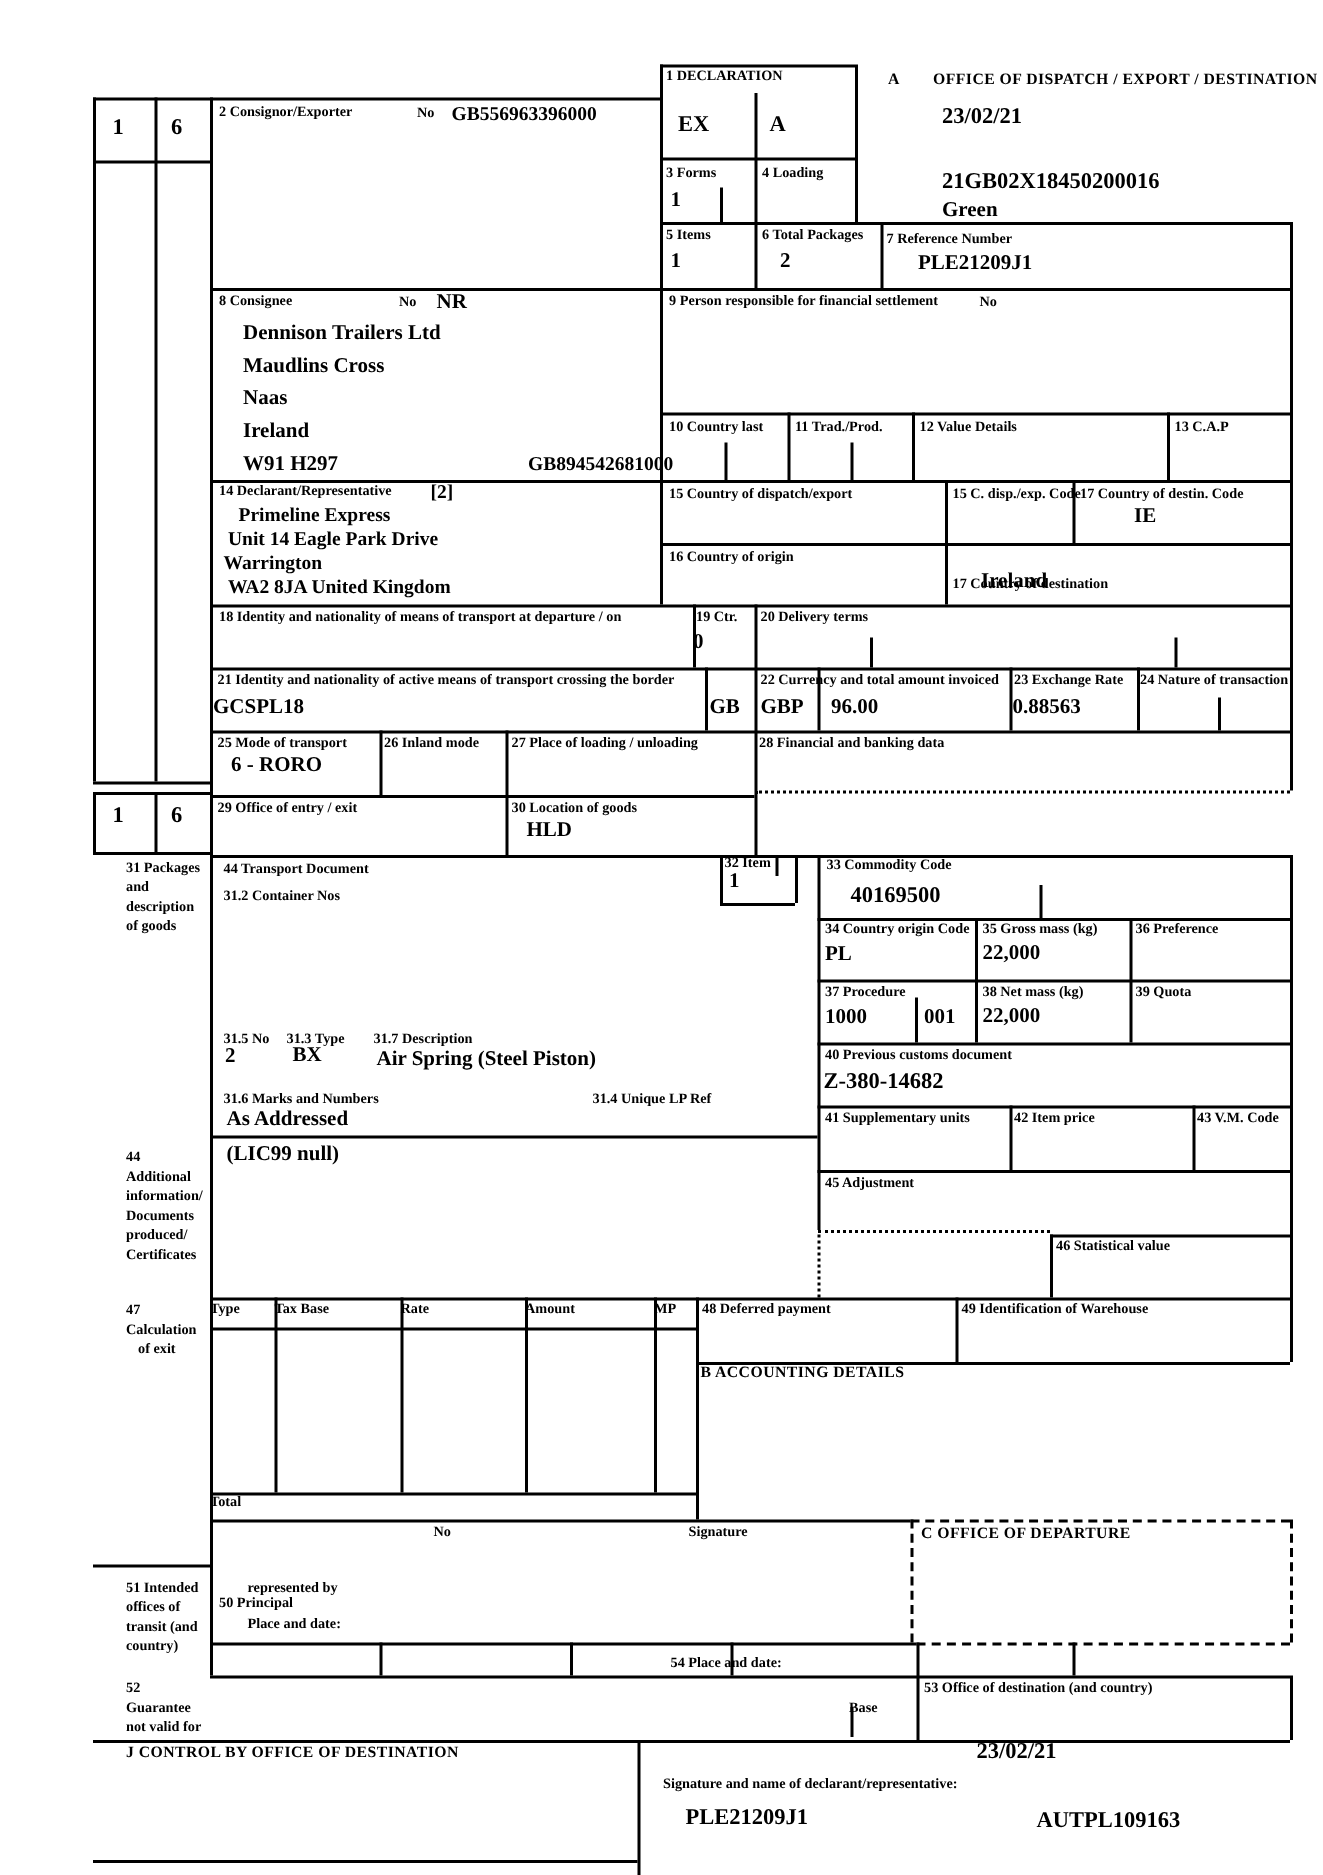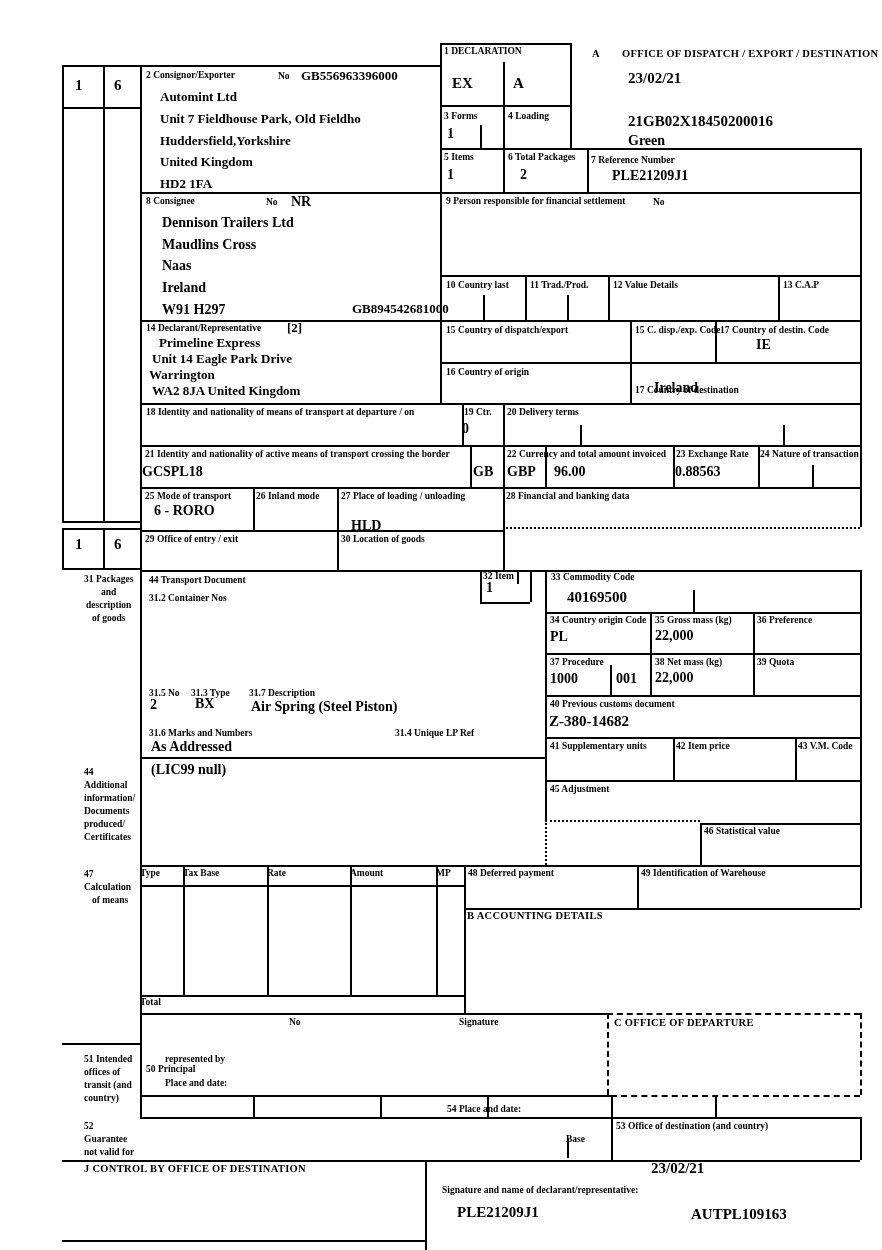--- a/index.html
+++ b/index.html
@@ -149,27 +149,20 @@
   <span class="t lb" style="left:444px;top:152px;">5 Items</span>
   <span class="t v" style="left:447px;top:167px;">1</span>
   <span class="t lb" style="left:508px;top:152px;">6 Total Packages</span>
   <span class="t v" style="left:520px;top:167px;">2</span>
   <span class="t lb" style="left:591px;top:155px;">7 Reference Number</span>
   <span class="t v" style="left:612px;top:168px;">PLE21209J1</span>
 
   <span class="t lb" style="left:146px;top:70px;">2 Consignor/Exporter</span>
   <span class="t lb" style="left:278px;top:71px;">No</span>
   <span class="t sm" style="left:301px;top:68px;">GB556963396000</span>
-  <div class="t sm addr" style="left:160px;top:86px;line-height:21.8px;">
-    <span>Automint Ltd</span>
-    <span>Unit 7 Fieldhouse Park, Old Fieldho</span>
-    <span>Huddersfield,Yorkshire</span>
-    <span>United Kingdom</span>
-    <span>HD2 1FA</span>
-  </div>
 
   <span class="t lb" style="left:146px;top:196px;">8 Consignee</span>
   <span class="t lb" style="left:266px;top:197px;">No</span>
   <span class="t v" style="left:291px;top:194px;">NR</span>
   <div class="t v addr" style="left:162px;top:212px;line-height:21.7px;">
     <span>Dennison Trailers Ltd</span>
     <span>Maudlins Cross</span>
     <span>Naas</span>
     <span>Ireland</span>
     <span>W91 H297</span>
@@ -213,23 +206,23 @@
   <span class="t v" style="left:675px;top:464px;">0.88563</span>
   <span class="t lb" style="left:760px;top:449px;">24 Nature of transaction</span>
 
   <span class="t lb" style="left:145px;top:491px;">25 Mode of transport</span>
   <span class="t v" style="left:154px;top:503px;">6 - RORO</span>
   <span class="t lb" style="left:256px;top:491px;">26 Inland mode</span>
   <span class="t lb" style="left:341px;top:491px;">27 Place of loading / unloading</span>
   <span class="t lb" style="left:506px;top:491px;">28 Financial and banking data</span>
   <span class="t lb" style="left:145px;top:534px;">29 Office of entry / exit</span>
   <span class="t lb" style="left:341px;top:534px;">30 Location of goods</span>
-  <span class="t v" style="left:351px;top:518px;">HLD</span>
-
-  <div class="t stack" style="left:84px;top:573px;text-align:center;">
+  <span class="t v" style="left:351px;top:546px;">HLD</span>
+
+  <div class="t stack" style="left:84px;top:573px;">
     <span>31 Packages</span>
     <span>and</span>
     <span>description</span>
     <span>of goods</span>
   </div>
 
   <span class="t lb" style="left:149px;top:575px;">44 Transport Document</span>
   <span class="t lb" style="left:149px;top:593px;">31.2 Container Nos</span>
   <span class="t lb" style="left:483px;top:571px;">32 Item</span>
   <span class="t v" style="left:486px;top:580px;">1</span>
@@ -269,21 +262,21 @@
     <span>Documents</span>
     <span>produced/</span>
     <span>Certificates</span>
   </div>
   <span class="t lb" style="left:550px;top:784px;">45 Adjustment</span>
   <span class="t lb" style="left:704px;top:826px;">46 Statistical value</span>
 
   <div class="t stack" style="left:84px;top:868px;">
     <span>47</span>
     <span>Calculation</span>
-    <span style="padding-left:8px;">of means</span>
+    <span style="padding-left:8px;">of exit</span>
   </div>
   <span class="t lb ctr" style="left:140px;top:868px;width:43px;">Type</span>
   <span class="t lb ctr" style="left:183px;top:868px;width:84px;">Tax Base</span>
   <span class="t lb ctr" style="left:267px;top:868px;width:83px;">Rate</span>
   <span class="t lb ctr" style="left:350px;top:868px;width:86px;">Amount</span>
   <span class="t lb ctr" style="left:436px;top:868px;width:28px;">MP</span>
   <span class="t lb ctr" style="left:140px;top:997px;width:324px;">Total</span>
   <span class="t lb" style="left:468px;top:868px;">48 Deferred payment</span>
   <span class="t lb" style="left:641px;top:868px;">49 Identification of Warehouse</span>
   <span class="t lb2" style="left:467px;top:910px;">B ACCOUNTING DETAILS</span>

